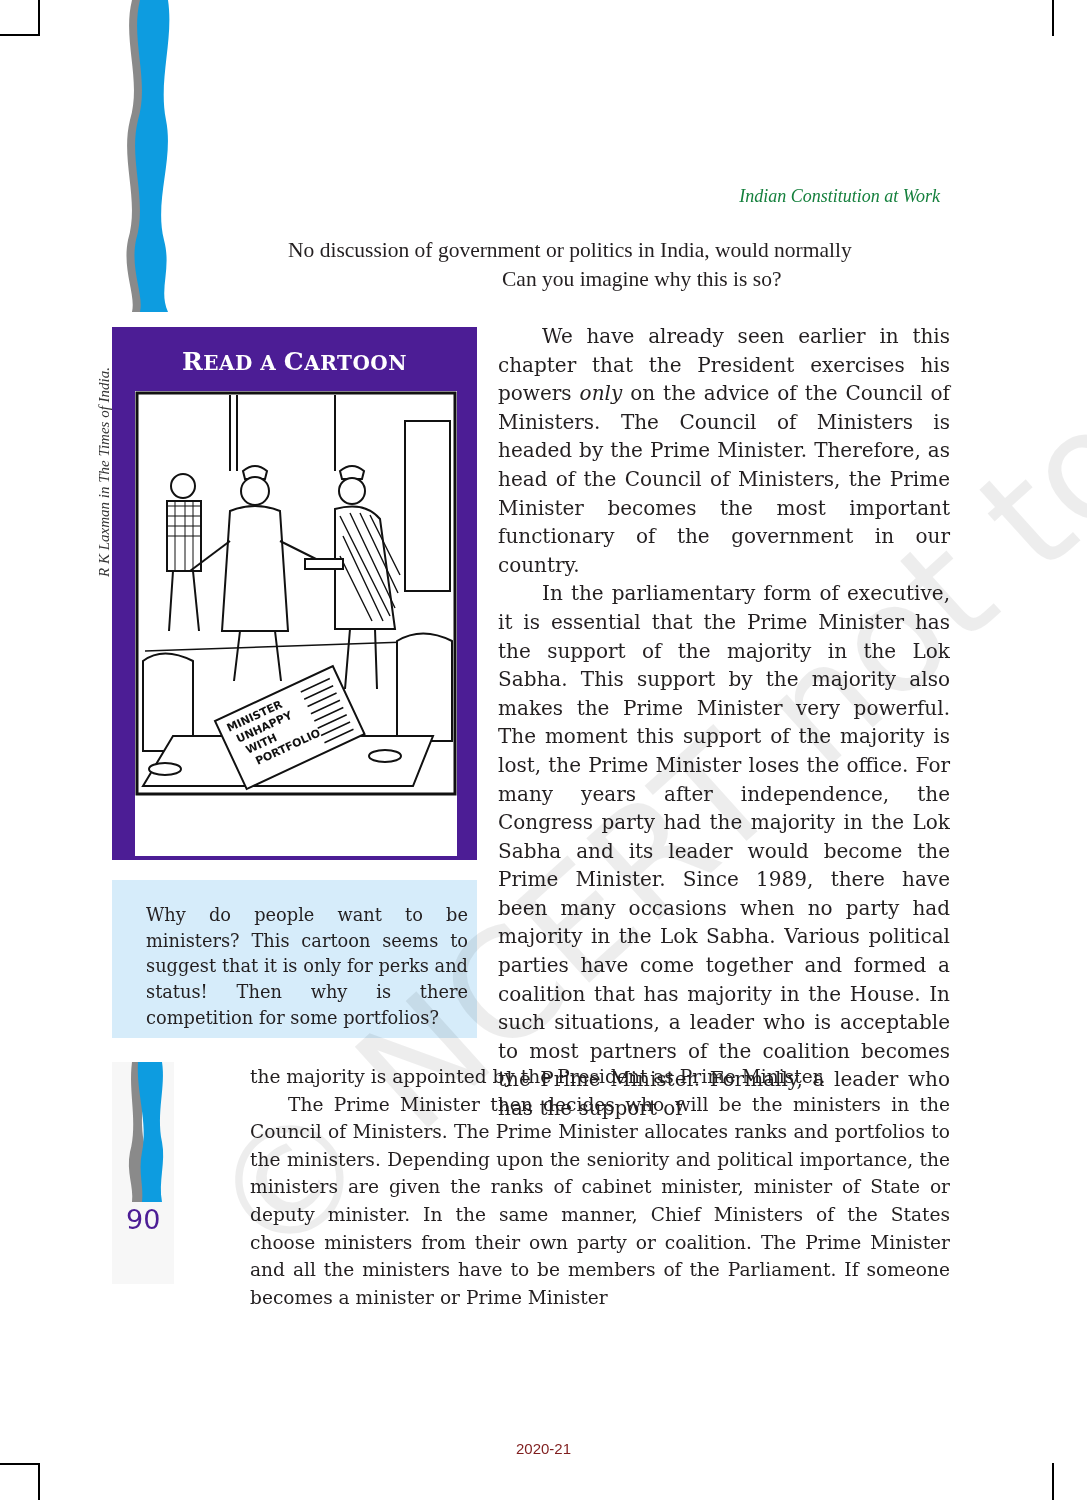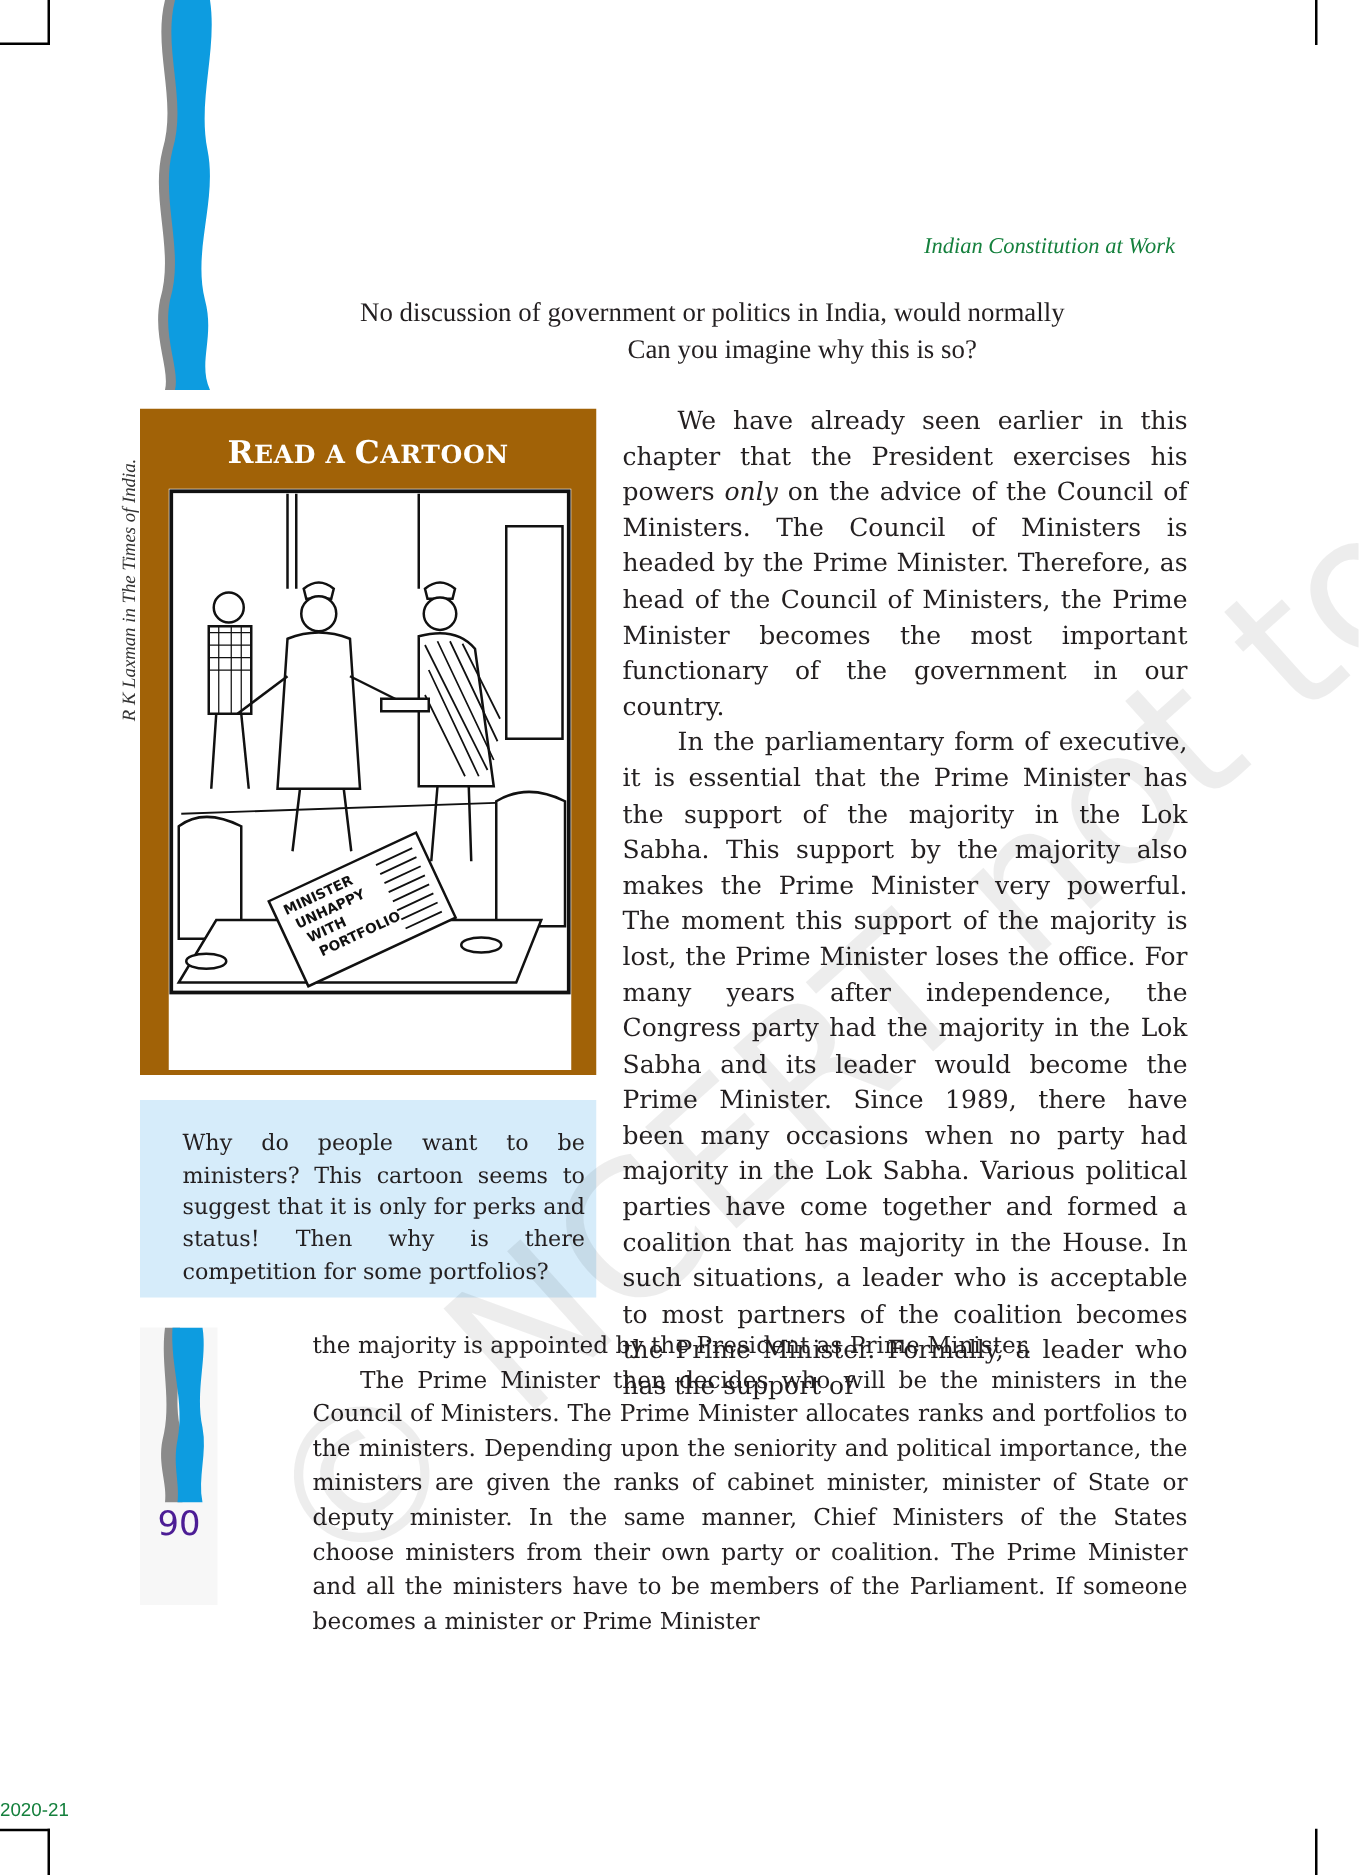--- a/index.html
+++ b/index.html
@@ -12,33 +12,33 @@
   .intro { left:250px; top:236px; width:700px; }
   .intro .l1 { display:block; text-indent:38px; }
   .intro .l2 { display:block; }
   .intro .l3 { display:block; padding-left:252px; }
   .col { left:498px; top:322px; width:452px; font-family:"DejaVu Serif", serif; font-size:20px; line-height:28.6px; }
   .col p { margin:0; text-align:justify; }
   .col p.ind { text-indent:44px; }
   .full { left:250px; top:1063px; width:700px; font-family:"DejaVu Serif", serif; font-size:18.6px; line-height:27.6px; }
   .full p { margin:0; text-align:justify; }
   .full p.ind { text-indent:38px; }
-  .box-blue { position:absolute; left:112px; top:327px; width:365px; height:533px; background:#a16207; }
+  .box-blue { position:absolute; left:112px; top:327px; width:365px; height:533px; background:#4c1d95; }
   .box-title { position:absolute; left:0; top:20px; width:100%; text-align:center; color:#fff; font-family:"DejaVu Serif", serif; font-weight:bold; font-size:20px; letter-spacing:0.5px; }
   .box-title .big { font-size:25px; }
   .cartoon { position:absolute; left:23px; top:64px; width:322px; height:465px; background:#fff; }
   .cartoon svg { display:block; }
   .caption-it { position:absolute; left:20px; top:412px; width:290px; font-family:"DejaVu Serif", serif; font-style:italic; font-size:9.6px; line-height:14.5px; color:#444; }
   .box-light { position:absolute; left:112px; top:880px; width:365px; height:158px; background:#d6ecfa; }
   .box-light p { position:absolute; left:22px; top:10px; width:322px; margin:12px; font-family:"DejaVu Serif", serif; font-size:17.8px; line-height:25.7px; text-align:justify; color:#231f20; }
   .credit { position:absolute; left:96px; top:332px; width:20px; height:245px; }
   .credit span { position:absolute; left:0; top:0; transform-origin:0 0; transform:translate(0,245px) rotate(-90deg); white-space:nowrap; font-family:"Liberation Serif", serif; font-style:italic; font-size:15px; color:#333; }
   .page-num-bg { position:absolute; left:112px; top:1062px; width:62px; height:222px; background:#f7f7f7; }
   .page-num { position:absolute; left:126px; top:1204px; font-family:"DejaVu Sans", sans-serif; font-size:27px; color:#4c1d95; }
-  .footer { position:absolute; left:0; top:1440px; width:1087px; font-family:"Liberation Sans", sans-serif; font-size:15px; color:#15803d; }
+  .footer { position:absolute; left:0; top:1440px; width:1087px; text-align:center; font-family:"Liberation Sans", sans-serif; font-size:15px; color:#7f1d1d; }
   .watermark { position:absolute; left:0; top:0; width:1087px; height:1500px; pointer-events:none; }
 </style>
 </head>
 <body>
 
 <div class="crop" style="left:38px;top:0;width:2px;height:36px;"></div>
 <div class="crop" style="left:0;top:34px;width:40px;height:2px;"></div>
 <div class="crop" style="left:1052px;top:0;width:2px;height:36px;"></div>
 <div class="crop" style="left:0;top:1463px;width:40px;height:2px;"></div>
 <div class="crop" style="left:38px;top:1463px;width:2px;height:37px;"></div>

